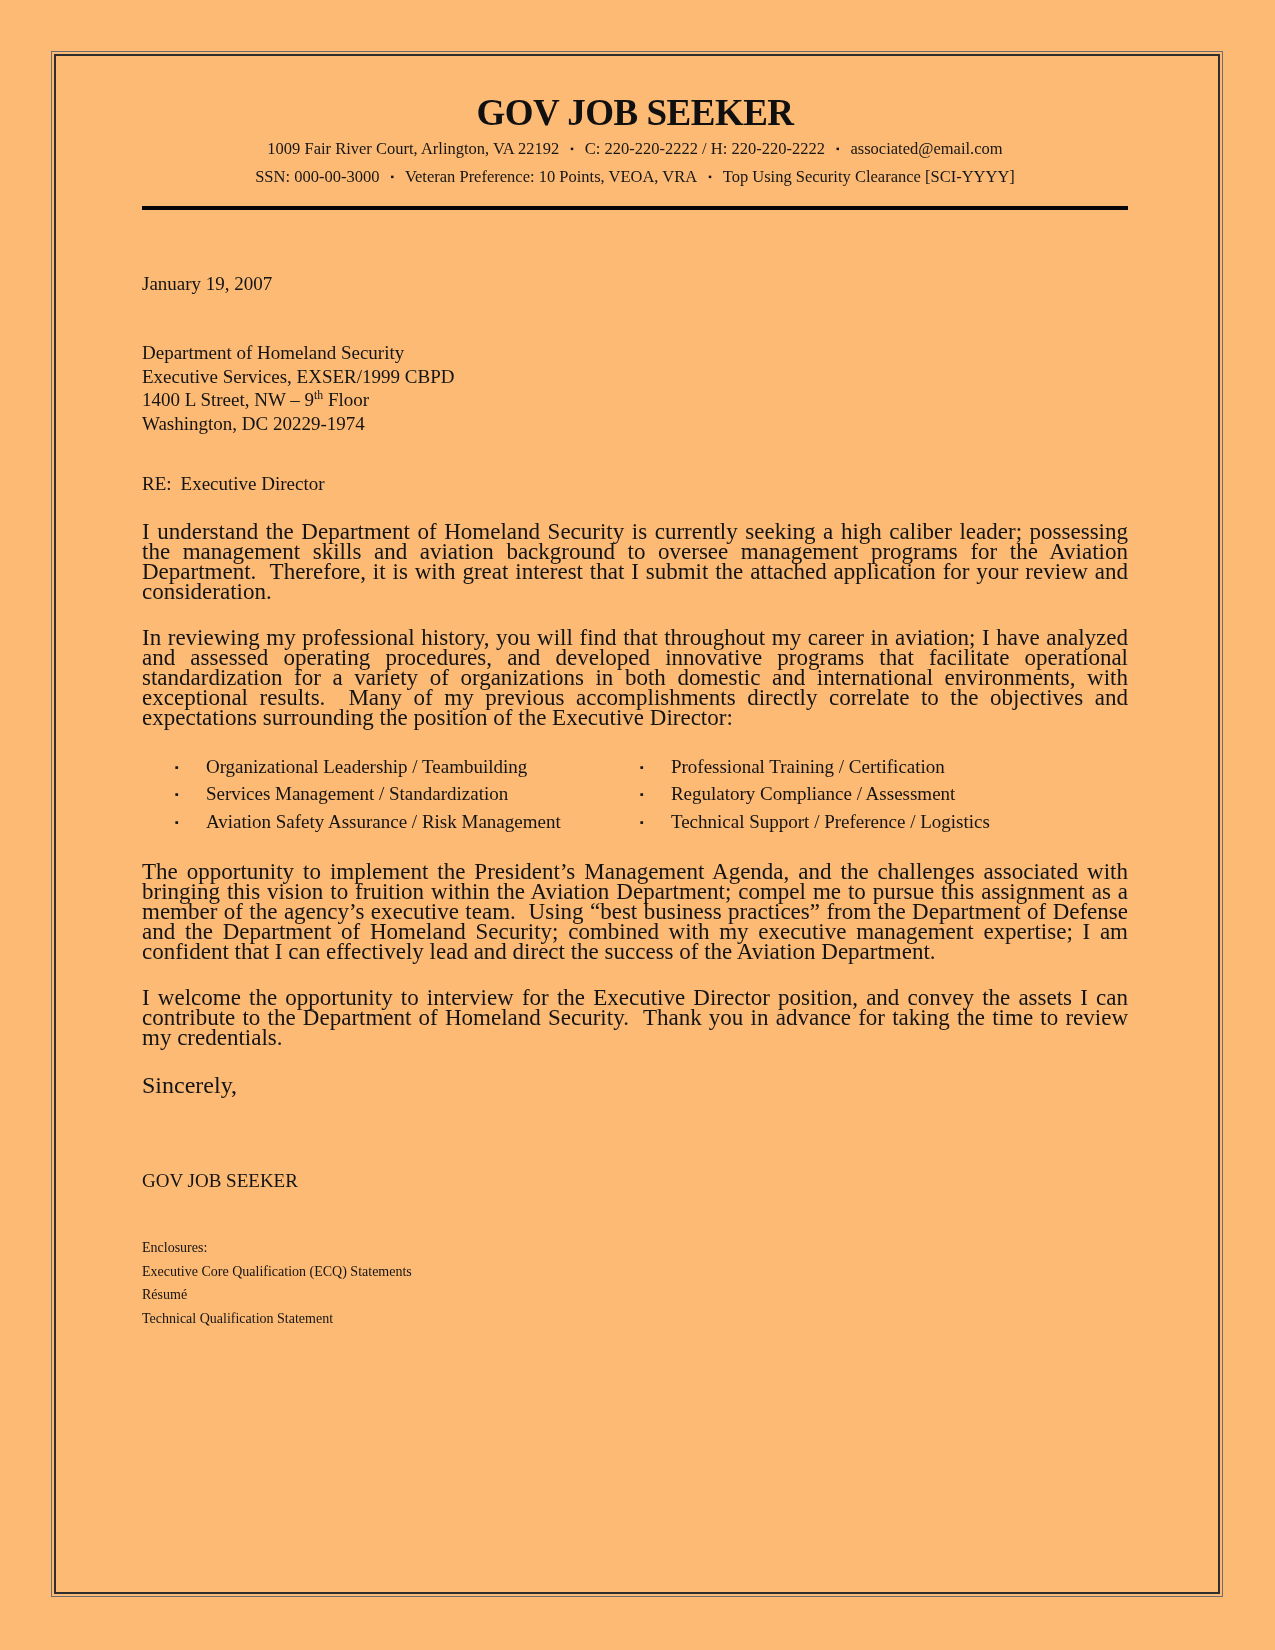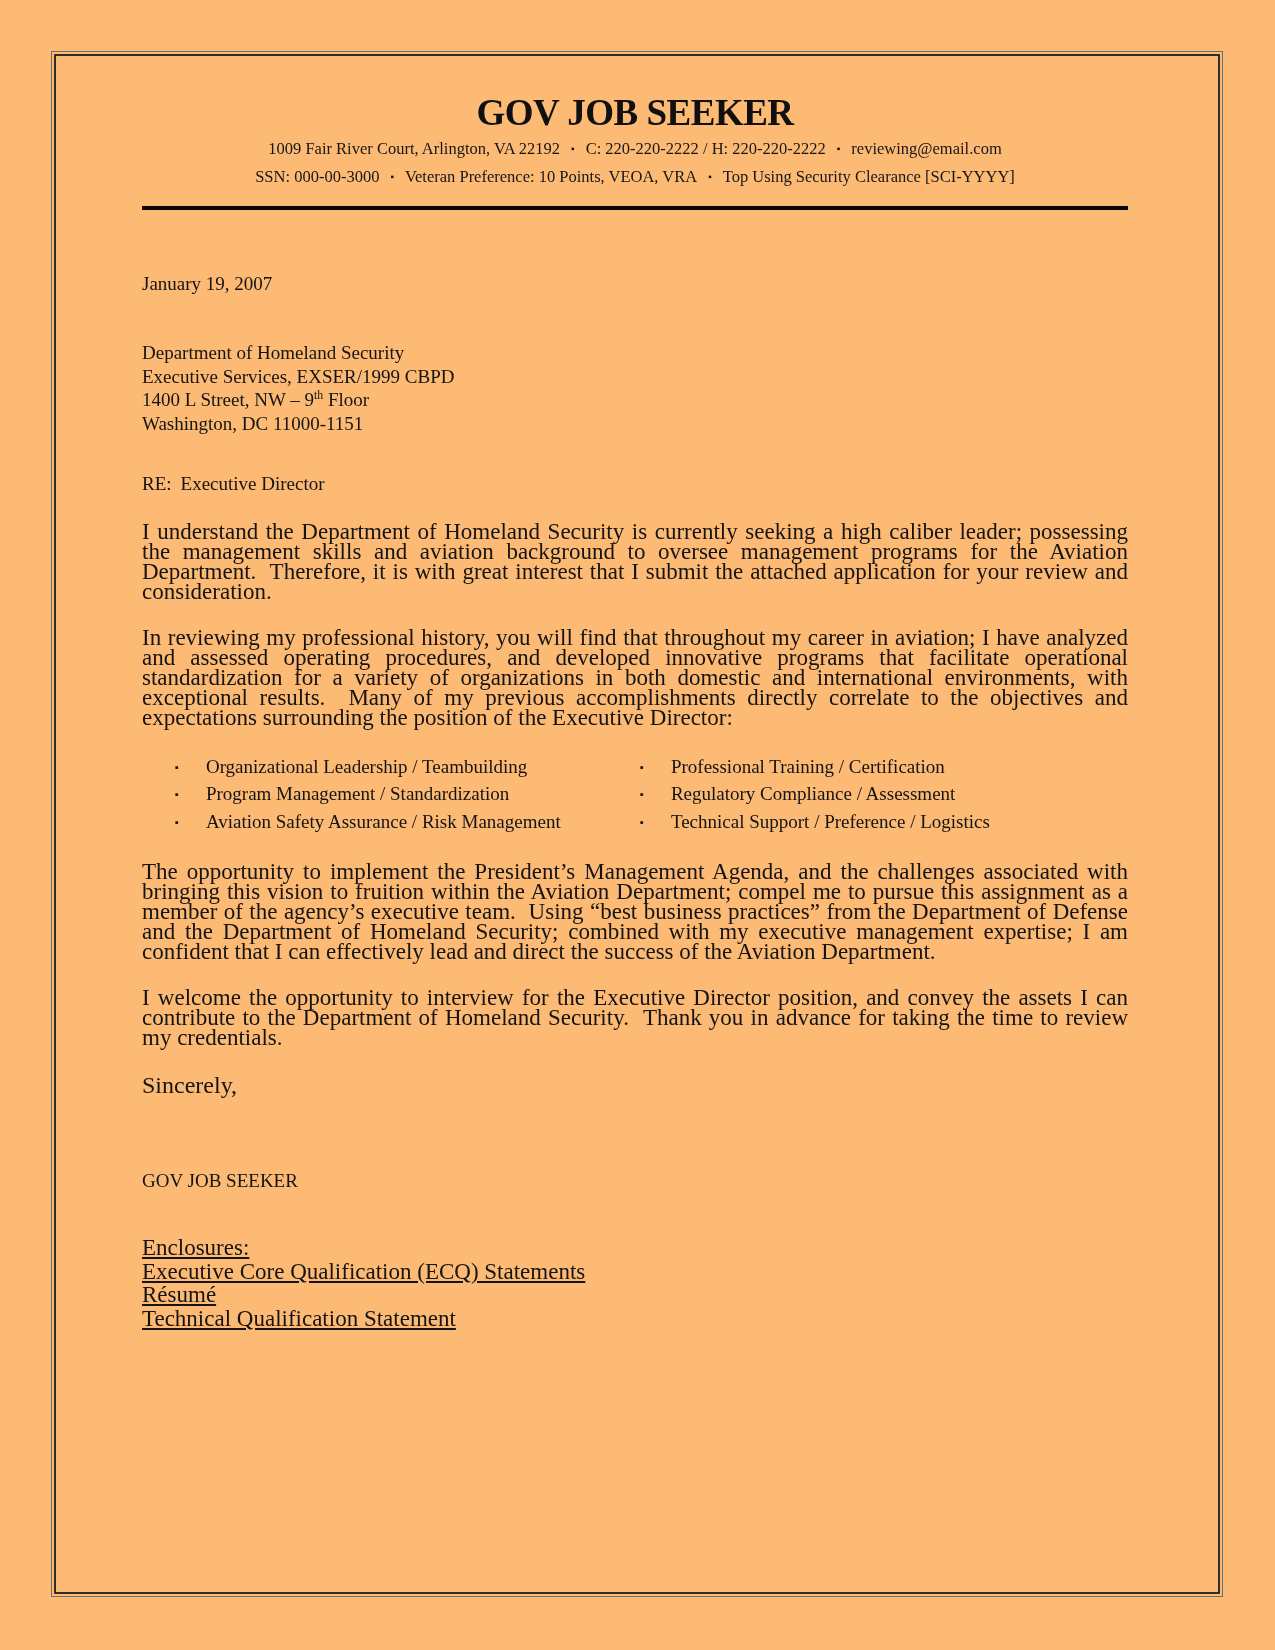--- a/index.html
+++ b/index.html
@@ -45,73 +45,73 @@
   .bullets {
     margin-top:27px; margin-left:33px; display:grid;
     grid-template-columns:465px auto; row-gap:1px; font-size:19px;
     line-height:24.5px;
   }
   .bullet-item { display:flex; align-items:baseline; }
   .bullet-glyph { font-size:11px; flex:0 0 auto; transform:translateY(-2px); }
   .bullet-text { margin-left:27px; }
   .closing { margin-top:26px; font-size:24px; line-height:23.5px; }
   .signature { margin-top:71px; font-size:19px; line-height:23.5px; }
-  .enclosures { margin-top:44px; font-size:23px; line-height:23.5px;text-decoration:underline; }
+  .enclosures { margin-top:44px; font-size:14px; line-height:23.5px; }
   sup.ord { font-size:0.62em; vertical-align:super; line-height:0; }
 </style>
 </head>
 <body>
 
 <div class="sheet">
   <div class="frame">
     <div class="frame-inner"></div>
   </div>
 
   <div class="content">
 
     <div class="letter-name">GOV JOB SEEKER</div>
 
     <div class="contact-line">
-      <span>1009 Fair River Court, Arlington, VA 22192</span><span class="sep">▪</span><span>C: 220-220-2222 / H: 220-220-2222</span><span class="sep">▪</span><span>reviewing@email.com</span>
+      <span>1009 Fair River Court, Arlington, VA 22192</span><span class="sep">▪</span><span>C: 220-220-2222 / H: 220-220-2222</span><span class="sep">▪</span><span>associated@email.com</span>
     </div>
 
     <div class="contact-line">
       <span>SSN: 000-00-3000</span><span class="sep">▪</span><span>Veteran Preference: 10 Points, VEOA, VRA</span><span class="sep">▪</span><span>Top Using Security Clearance [SCI-YYYY]</span>
     </div>
 
     <div class="rule"></div>
 
     <div class="date">January 19, 2007</div>
 
     <div class="recipient">
       <div>Department of Homeland Security</div>
       <div>Executive Services, EXSER/1999 CBPD</div>
       <div><span>1400 L Street, NW – 9</span><sup class="ord">th</sup><span> Floor</span></div>
-      <div>Washington, DC 11000-1151</div>
+      <div>Washington, DC 20229-1974</div>
     </div>
 
     <div class="re-line">
       <span class="re-label">RE:</span><span>Executive Director</span>
     </div>
 
     <div class="para">I understand the Department of Homeland Security is currently seeking a high caliber leader; possessing the management skills and aviation background to oversee management programs for the Aviation Department.&nbsp; Therefore, it is with great interest that I submit the attached application for your review and consideration.</div>
     <div class="para">In reviewing my professional history, you will find that throughout my career in aviation; I have analyzed and assessed operating procedures, and developed innovative programs that facilitate operational standardization for a variety of organizations in both domestic and international environments, with exceptional results.&nbsp; Many of my previous accomplishments directly correlate to the objectives and expectations surrounding the position of the Executive Director:</div>
 
     <div class="bullets">
       <div class="bullet-item">
         <span class="bullet-glyph">▪</span>
         <span class="bullet-text">Organizational Leadership / Teambuilding</span>
       </div>
       <div class="bullet-item">
         <span class="bullet-glyph">▪</span>
         <span class="bullet-text">Professional Training / Certification</span>
       </div>
       <div class="bullet-item">
         <span class="bullet-glyph">▪</span>
-        <span class="bullet-text">Program Management / Standardization</span>
+        <span class="bullet-text">Services Management / Standardization</span>
       </div>
       <div class="bullet-item">
         <span class="bullet-glyph">▪</span>
         <span class="bullet-text">Regulatory Compliance / Assessment</span>
       </div>
       <div class="bullet-item">
         <span class="bullet-glyph">▪</span>
         <span class="bullet-text">Aviation Safety Assurance / Risk Management</span>
       </div>
       <div class="bullet-item">

